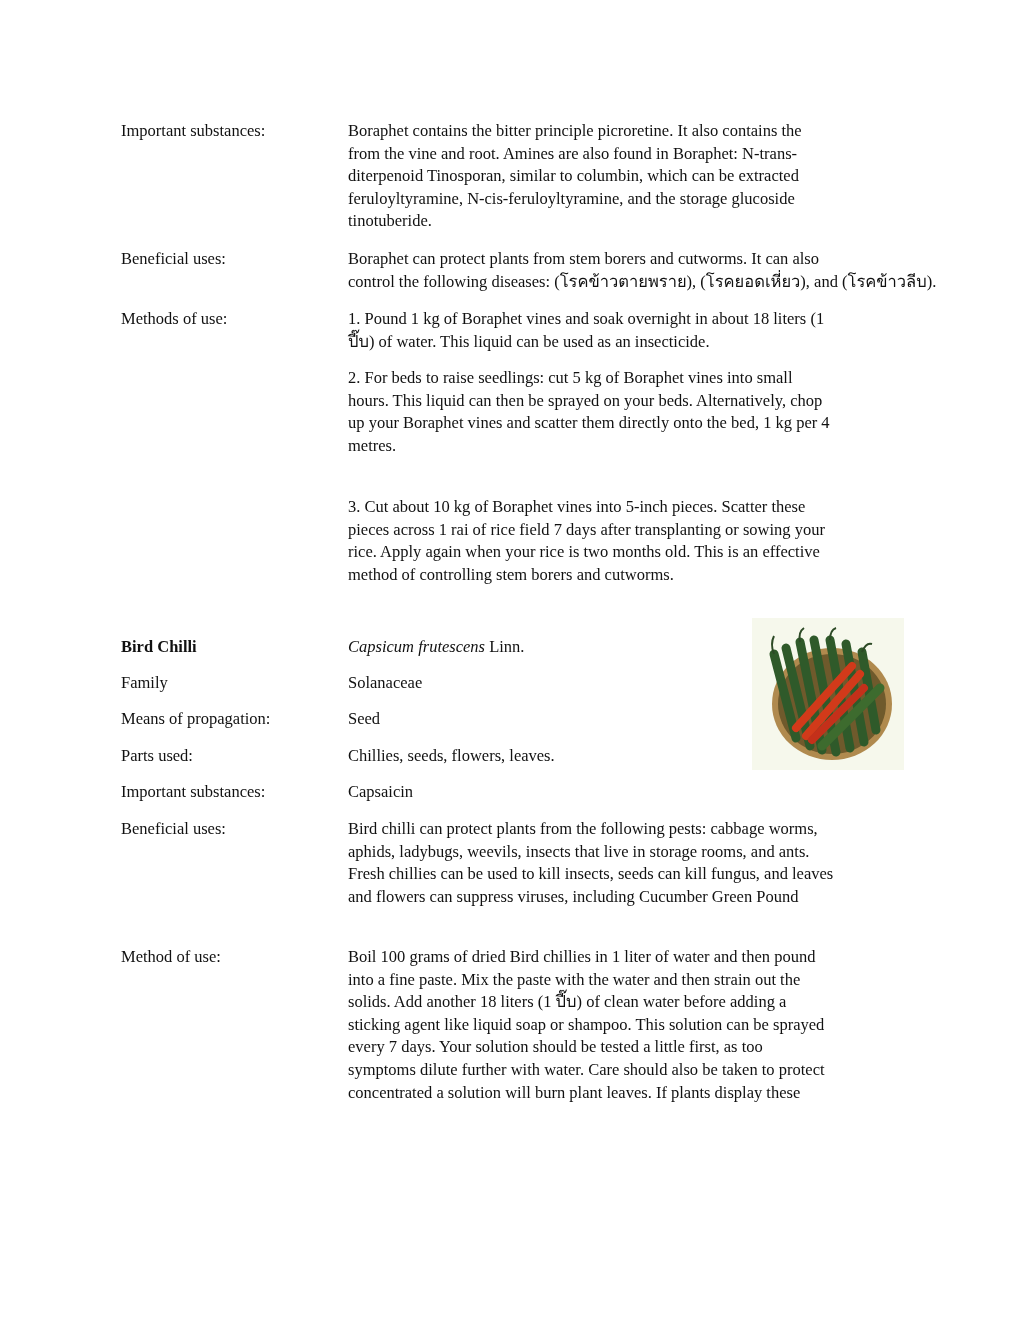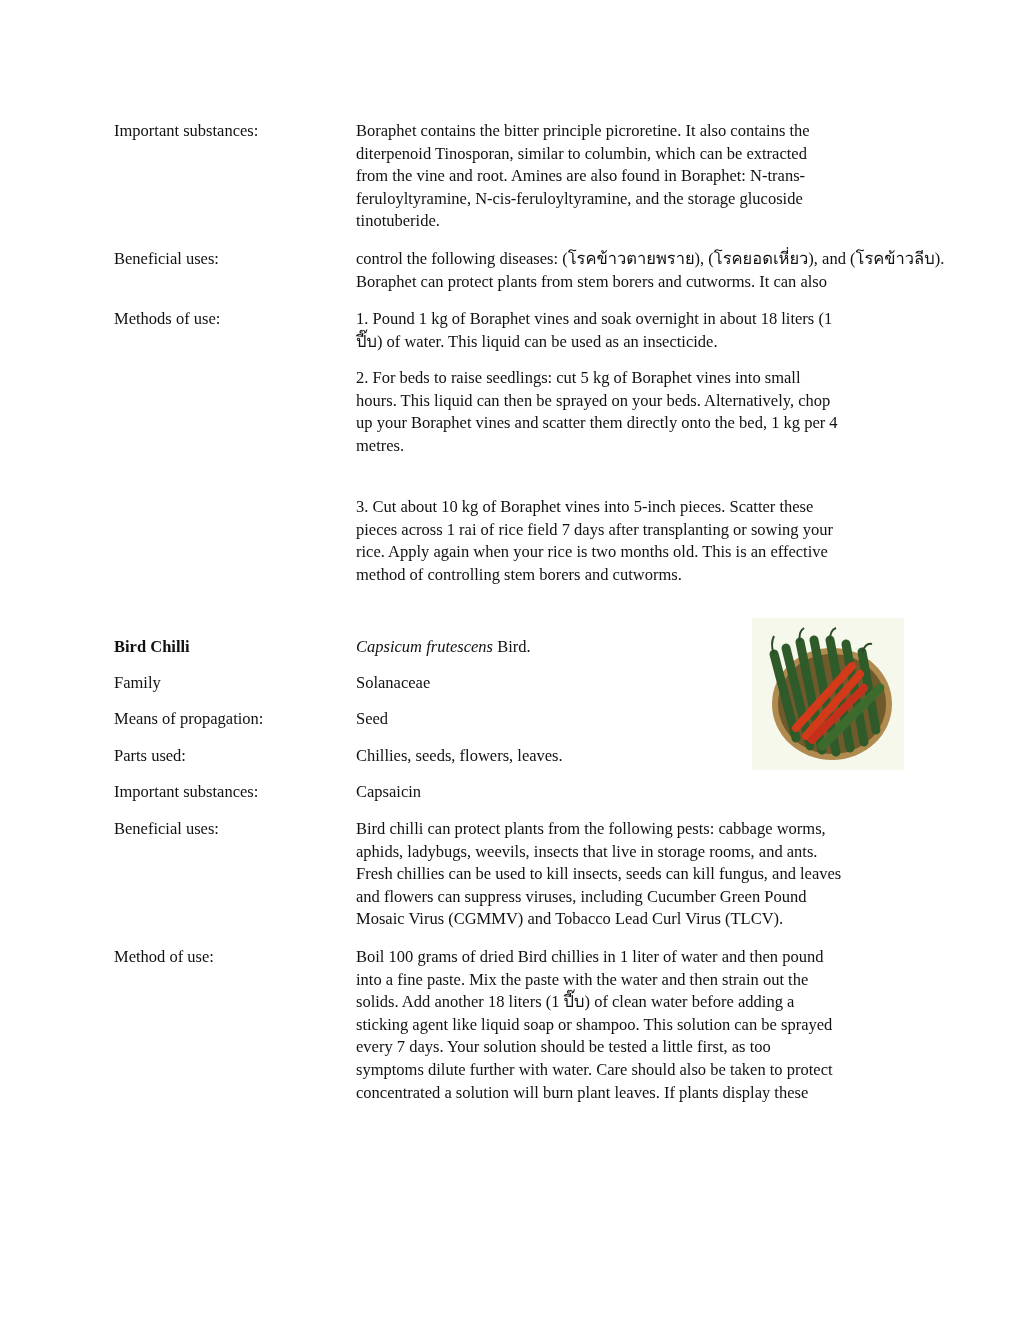--- a/index.html
+++ b/index.html
@@ -1,44 +1,44 @@
 <!DOCTYPE html>
 <html><head>
 <meta charset="utf-8">
 <style>
   html, body { margin: 0; padding: 0; background: #ffffff; }
   body { width: 1024px; height: 1325px; position: relative; overflow: hidden;
          font-family: "Liberation Serif", "DejaVu Serif", serif; color: #111111; font-size: 16.5px; line-height: 22.6px; }
   .row { position: absolute; left: 0; width: 1024px; }
-  .lbl { position: absolute; left: 114px; white-space: nowrap; }
-  .val { position: absolute; left: 356px; width: 548px; }
+  .lbl { position: absolute; left: 121px; white-space: nowrap; }
+  .val { position: absolute; left: 348px; width: 548px; }
   .lines span { display: block; white-space: nowrap; }
   .bold { font-weight: bold; }
   .ital { font-style: italic; }
   .photo { position: absolute; left: 752px; top: 618px; width: 152px; height: 152px; background: #f6f8ec; overflow: hidden; }
 </style>
 </head>
 <body>
 
 <div class="row" style="top:120px">
   <div class="lbl">Important substances:</div>
   <div class="val lines">
     <span>Boraphet contains the bitter principle picroretine. It also contains the</span>
+    <span>from the vine and root. Amines are also found in Boraphet: N-trans-</span>
     <span>diterpenoid Tinosporan, similar to columbin, which can be extracted</span>
-    <span>from the vine and root. Amines are also found in Boraphet: N-trans-</span>
     <span>feruloyltyramine, N-cis-feruloyltyramine, and the storage glucoside</span>
     <span>tinotuberide.</span>
   </div>
 </div>
 
 <div class="row" style="top:248px">
   <div class="lbl">Beneficial uses:</div>
   <div class="val lines">
+    <span>Boraphet can protect plants from stem borers and cutworms. It can also</span>
     <span>control the following diseases: (โรคข้าวตายพราย), (โรคยอดเหี่ยว), and (โรคข้าวลีบ).</span>
-    <span>Boraphet can protect plants from stem borers and cutworms. It can also</span>
   </div>
 </div>
 
 <div class="row" style="top:308px">
   <div class="lbl">Methods of use:</div>
   <div class="val lines">
     <span>1. Pound 1 kg of Boraphet vines and soak overnight in about 18 liters (1</span>
     <span>ปี๊บ) of water. This liquid can be used as an insecticide.</span>
   </div>
 </div>
@@ -55,21 +55,21 @@
     <span>3. Cut about 10 kg of Boraphet vines into 5-inch pieces. Scatter these</span>
     <span>pieces across 1 rai of rice field 7 days after transplanting or sowing your</span>
     <span>rice. Apply again when your rice is two months old. This is an effective</span>
     <span>method of controlling stem borers and cutworms.</span>
   </div>
 </div>
 
 <div class="row" style="top:636px">
   <div class="lbl bold">Bird Chilli</div>
   <div class="val">
-    <span class="ital">Capsicum frutescens</span><span> Bird.</span>
+    <span class="ital">Capsicum frutescens</span><span> Linn.</span>
   </div>
 </div>
 
 <div class="row" style="top:672px">
   <div class="lbl">Family</div>
   <div class="val">Solanaceae</div>
 </div>
 
 <div class="row" style="top:708px">
   <div class="lbl">Means of propagation:</div>
@@ -86,21 +86,20 @@
   <div class="val">Capsaicin</div>
 </div>
 
 <div class="row" style="top:818px">
   <div class="lbl">Beneficial uses:</div>
   <div class="val lines">
     <span>Bird chilli can protect plants from the following pests: cabbage worms,</span>
     <span>aphids, ladybugs, weevils, insects that live in storage rooms, and ants.</span>
     <span>Fresh chillies can be used to kill insects, seeds can kill fungus, and leaves</span>
     <span>and flowers can suppress viruses, including Cucumber Green Pound</span>
-    <span>Mosaic Virus (CGMMV) and Tobacco Lead Curl Virus (TLCV).</span>
   </div>
 </div>
 
 <div class="row" style="top:946px">
   <div class="lbl">Method of use:</div>
   <div class="val lines">
     <span>Boil 100 grams of dried Bird chillies in 1 liter of water and then pound</span>
     <span>into a fine paste. Mix the paste with the water and then strain out the</span>
     <span>solids. Add another 18 liters (1 ปี๊บ) of clean water before adding a</span>
     <span>sticking agent like liquid soap or shampoo. This solution can be sprayed</span>

